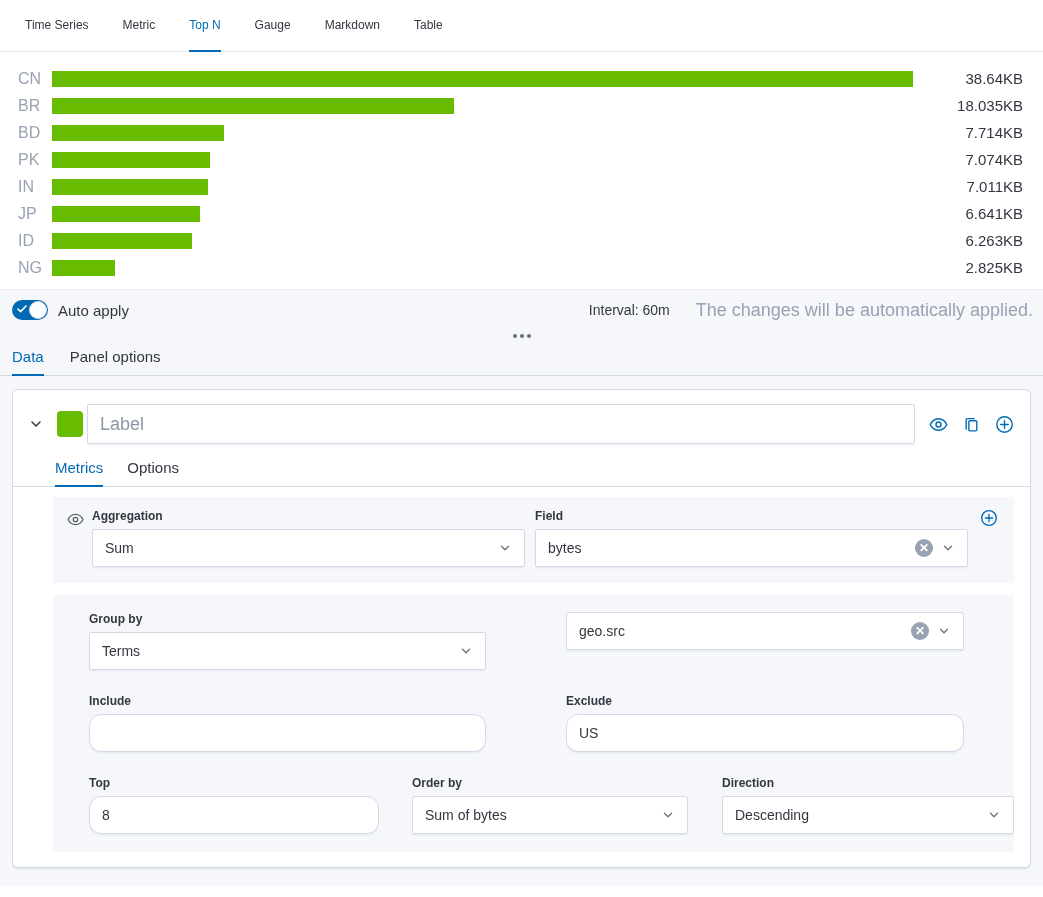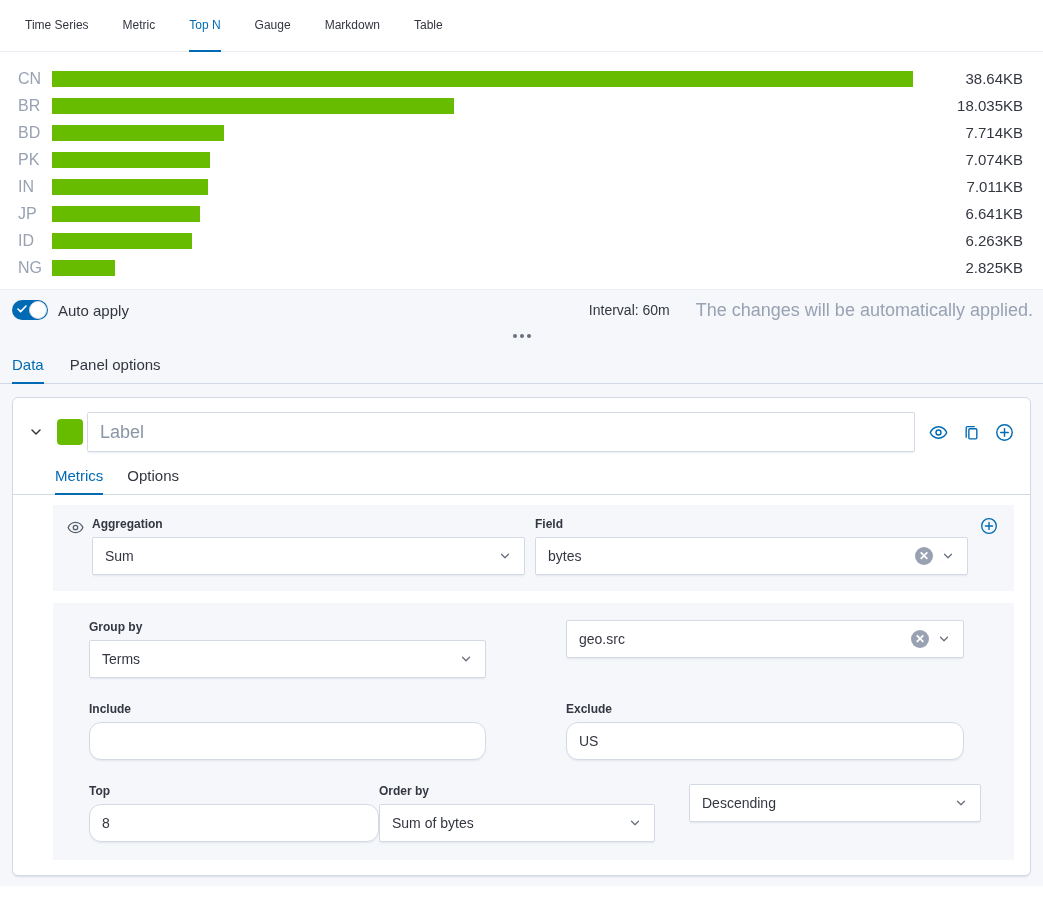--- a/index.html
+++ b/index.html
@@ -50,21 +50,21 @@
   .interval-text { font-size: 14px; color: #343741; margin-right: 26px; }
   .note-text { font-size: 18px; color: #98A2B3; }
 
   .drag-dots {
     display: flex; justify-content: center; align-items: center;
     gap: 3px; height: 12px; cursor: row-resize;
   }
   .drag-dots i { width: 4px; height: 4px; border-radius: 50%; background: #69707D; }
 
   .editor-tabs {
-    display: flex; gap: 26px; padding-left: 12px; margin-top: 14px;
+    display: flex; gap: 26px; padding-left: 12px; margin-top: 6px;
     border-bottom: 1px solid #D3DAE6;
   }
   .editor-tab {
     font-size: 15px; color: #343741; padding-bottom: 9px; cursor: pointer;
     border-bottom: 2px solid transparent; margin-bottom: -1px;
   }
   .editor-tab.active { color: #006BB4; border-bottom-color: #006BB4; }
 
   
   .card {
@@ -117,21 +117,21 @@
     font-family: "Liberation Sans", sans-serif; font-size: 14px; color: #343741;
     background: #FFFFFF; border: 1px solid #D3DAE6; border-radius: 12px;
     box-shadow: 0 2px 2px -1px rgba(152,162,179,0.2);
   }
   .metric-add { margin: 0 2px 0 12px; align-self: flex-start; }
 
   .group-panel { margin: 12px 16px 0 40px; background: #F5F7FA; padding: 17px 0 18px 36px; }
   .g-row { display: flex; }
   .g-row + .g-row { margin-top: 24px; }
   .w-a { width: 397px; } .w-b { width: 398px; margin-left: 80px; }
-  .w-c { width: 290px; } .w-d { width: 276px; } .w-e { width: 292px; margin-left: 34px; }
+  .w-c { width: 290px; } .w-d { width: 276px; margin-left: 33px; } .w-e { width: 292px; margin-left: 34px; }
 </style>
 </head>
 <body>
 
 <nav class="viz-tabs">
   <div class="viz-tab">Time Series</div>
   <div class="viz-tab">Metric</div>
   <div class="viz-tab active">Top N</div>
   <div class="viz-tab">Gauge</div>
   <div class="viz-tab">Markdown</div>
@@ -335,20 +335,21 @@
         <div class="w-d">
           <div class="form-label">Order by</div>
           <div class="control">
             <span class="value">Sum of bytes</span>
             <svg class="caret" width="14" height="14" viewBox="0 0 16 16">
                 <polyline points="4,6 8,10 12,6" fill="none" stroke="currentColor" stroke-width="1.5" stroke-linecap="round" stroke-linejoin="round"></polyline>
               </svg>
           </div>
         </div>
         <div class="w-e">
+          <div class="form-label">Direction</div>
           <div class="control">
             <span class="value">Descending</span>
             <svg class="caret" width="14" height="14" viewBox="0 0 16 16">
                 <polyline points="4,6 8,10 12,6" fill="none" stroke="currentColor" stroke-width="1.5" stroke-linecap="round" stroke-linejoin="round"></polyline>
               </svg>
           </div>
         </div>
       </div>
     </div>
 

